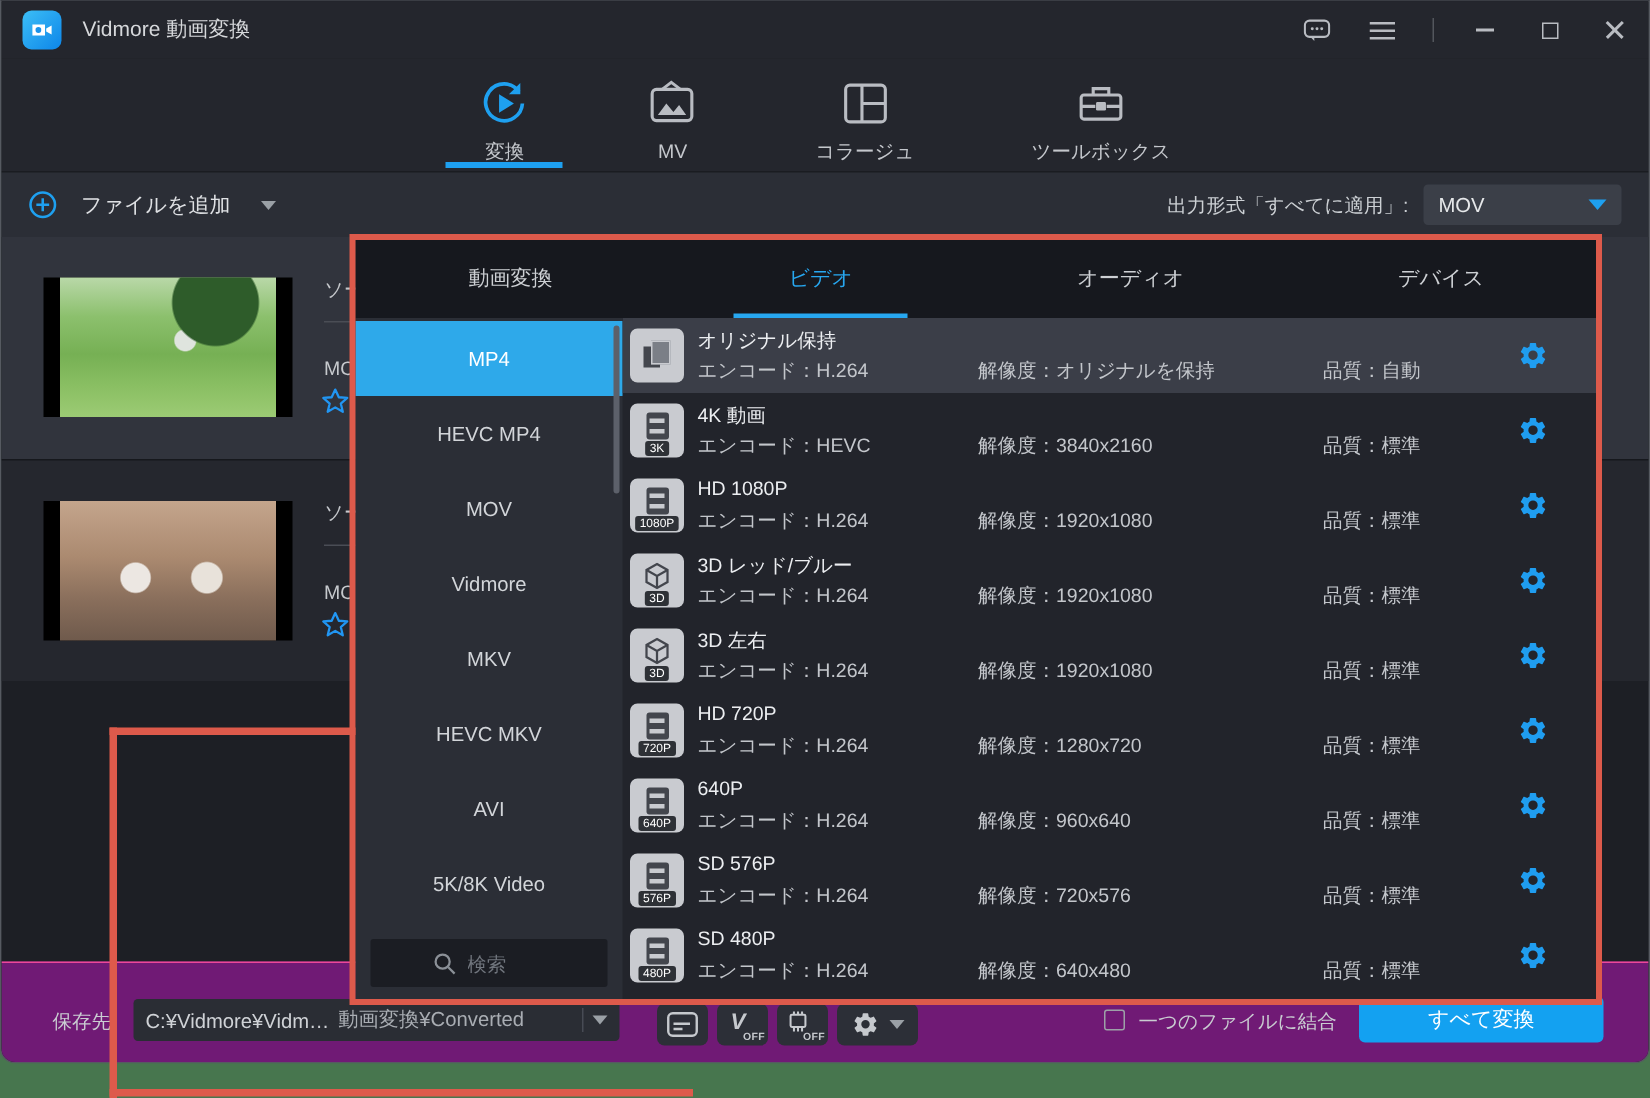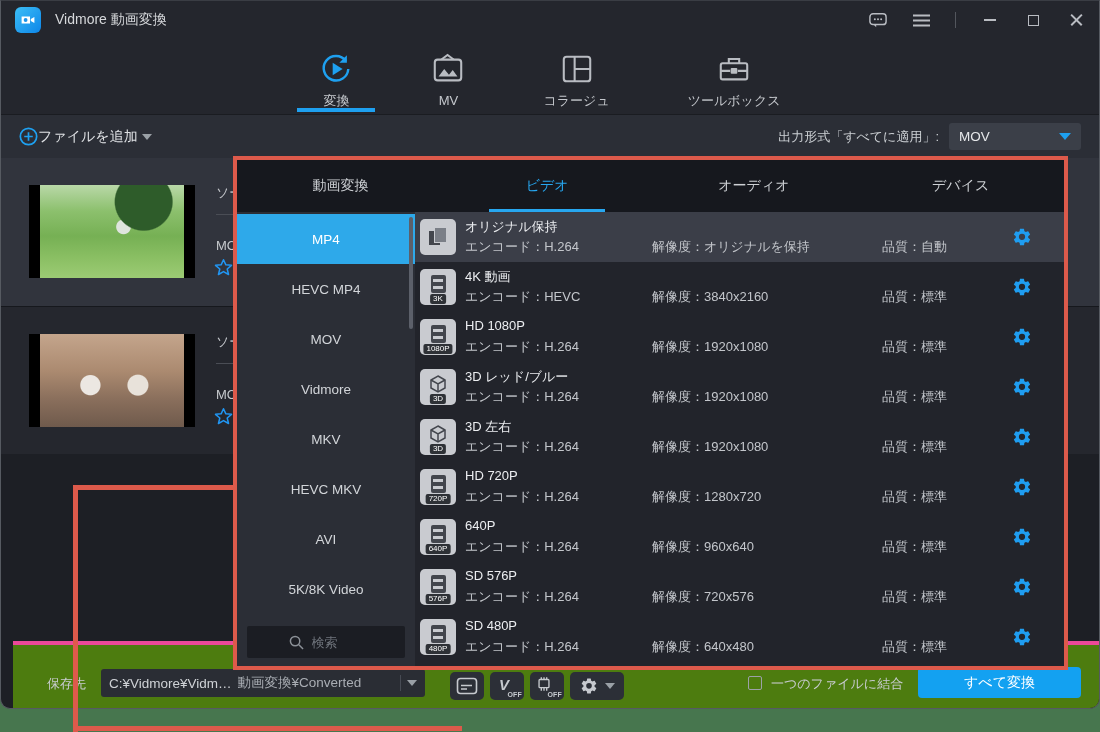--- a/index.html
+++ b/index.html
@@ -26,21 +26,21 @@
   .glyph-close::after{transform:rotate(-45deg)}
 
   
   .nav{height:75px;background:#24262d;display:flex;justify-content:center;gap:62px;padding-top:10px}
   .nav-item{position:relative;height:63px;display:flex;flex-direction:column;align-items:center;justify-content:center;
             gap:6px;color:#c4c7cc;font-size:13px;padding:0 8px;cursor:pointer}
   .nav-item.active::after{content:"";position:absolute;left:-14px;right:-14px;bottom:0;height:4px;background:#1ea0f0}
 
   
   .toolbar{position:relative;height:44px;background:#2b2e36;display:flex;align-items:center;padding:0 18px;border-top:1px solid #1a1c21}
-  .addfiles{display:flex;align-items:center;gap:0;cursor:pointer}
+  .addfiles{display:flex;align-items:center;gap:16px;cursor:pointer}
   .addfiles .lbl{color:#dfe1e4;font-size:14px}
   .caret-down-sm{width:0;height:0;border-left:5px solid transparent;border-right:5px solid transparent;border-top:6px solid #9aa0a6;margin-left:4px}
   .queue-tabs{position:absolute;left:50%;top:0;height:100%;transform:translateX(-50%);display:flex;align-items:center;gap:30px}
   .pill{background:#14161b;border-radius:14px;height:27px;padding:0 18px;display:flex;align-items:center;color:#eef0f2;font-size:13.5px}
   .queue-tab{color:#c6c9ce;font-size:13.5px;cursor:pointer}
   .outfmt{margin-left:auto;display:flex;align-items:center;gap:10px}
   .outfmt .lbl{color:#ccd0d4;font-size:13px}
   .select{width:132px;height:27px;background:#3b3f48;border-radius:3px;display:flex;align-items:center;padding:0 10px;cursor:pointer}
   .select .val{color:#e6e8ea;font-size:13.5px}
   .caret-down-blue{margin-left:auto;width:0;height:0;border-left:6px solid transparent;border-right:6px solid transparent;border-top:7px solid #1ea0f0}
@@ -58,21 +58,21 @@
       linear-gradient(180deg,#b9d8a8 0%,#8cc06d 28%,#76b054 55%,#8abf63 78%,#9ccb74 100%)}
   .t2{background:
       radial-gradient(circle at 35% 55%, #ece7e2 0 9%, transparent 10%),
       radial-gradient(circle at 68% 55%, #e8e2da 0 9%, transparent 10%),
       linear-gradient(180deg,#c4a58c 0%,#ab8a70 40%,#8a6f5c 70%,#6f5a4c 100%)}
   .frag{position:absolute;left:215px;color:#c6c9cd;font-size:13px;white-space:nowrap}
   .frag-div{position:absolute;left:215px;width:22px;height:1px;background:#4a4d55}
   .star{position:absolute;left:213px}
 
   
-  .bottombar{position:absolute;left:12px;right:0;top:640px;height:68px;background:#4d7c0f;border-top:4px solid #ec4899}
+  .bottombar{position:absolute;left:0;right:0;top:640px;height:68px;background:#701a75;border-top:1px solid #ec4899}
   .save-label{position:absolute;left:34px;top:30px;font-size:13px;color:#c9ccd1}
   .path-field{position:absolute;left:88px;top:24px;width:324px;height:28px;background:#2a2d34;border-radius:3px;
               display:flex;align-items:center;padding:0 8px;gap:6px;overflow:hidden;cursor:pointer}
   .path1{color:#cfd2d6;font-size:13.5px;white-space:nowrap}
   .path2{color:#a9adb3;font-size:13.5px;white-space:nowrap}
   .path-div{margin-left:auto;width:1px;height:16px;background:#474b54;flex:0 0 auto}
   .caret-down-gray{width:0;height:0;border-left:5px solid transparent;border-right:5px solid transparent;border-top:6px solid #9aa0a6;flex:0 0 auto}
   .bb-ico{position:absolute;top:27px;width:34px;height:28px;background:#2c2f37;border-radius:5px;color:#c6c9ce;
           display:flex;align-items:center;justify-content:center;cursor:pointer}
   .off-tag{position:absolute;right:2px;bottom:2px;font-size:7px;font-weight:bold;color:#c6c9ce;letter-spacing:.2px}

